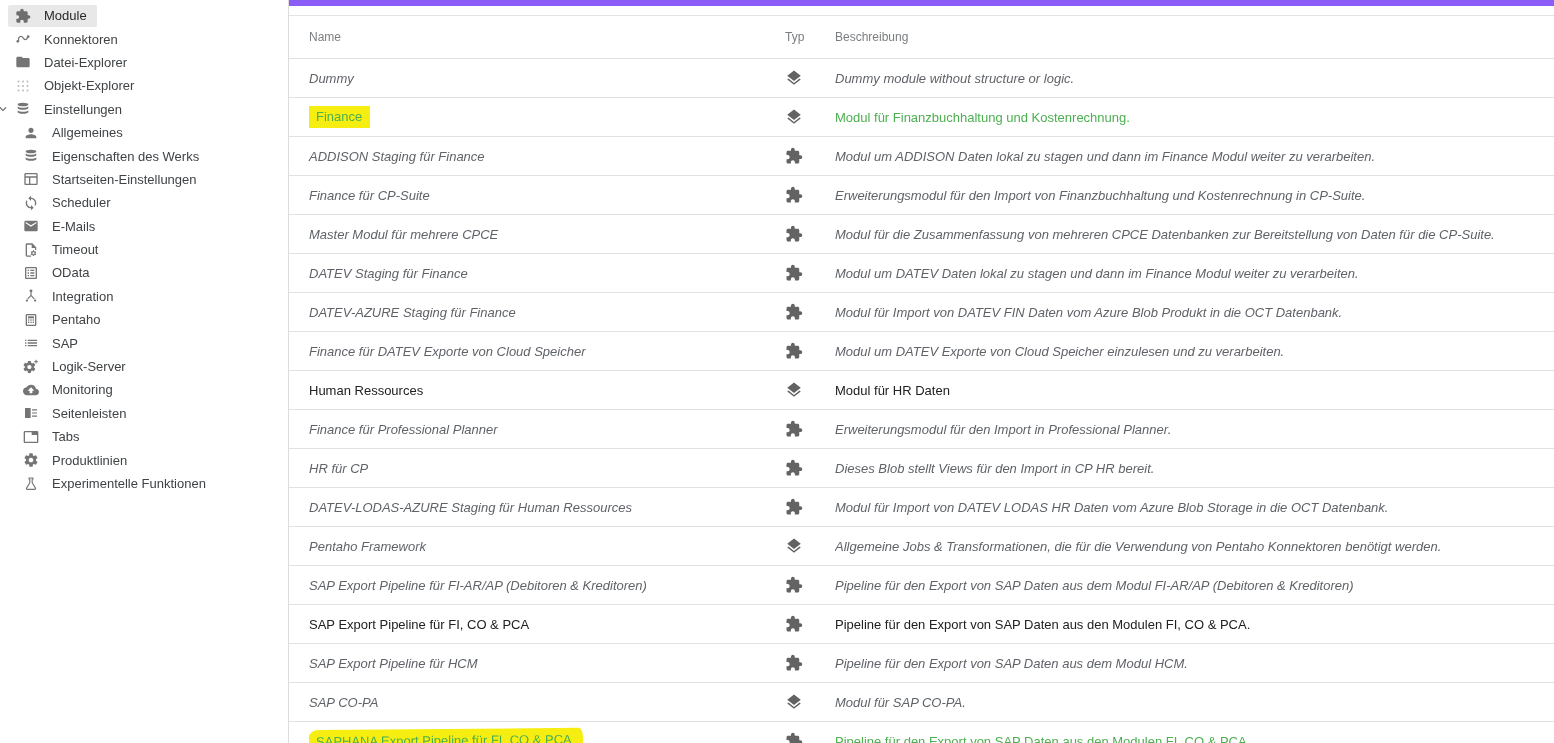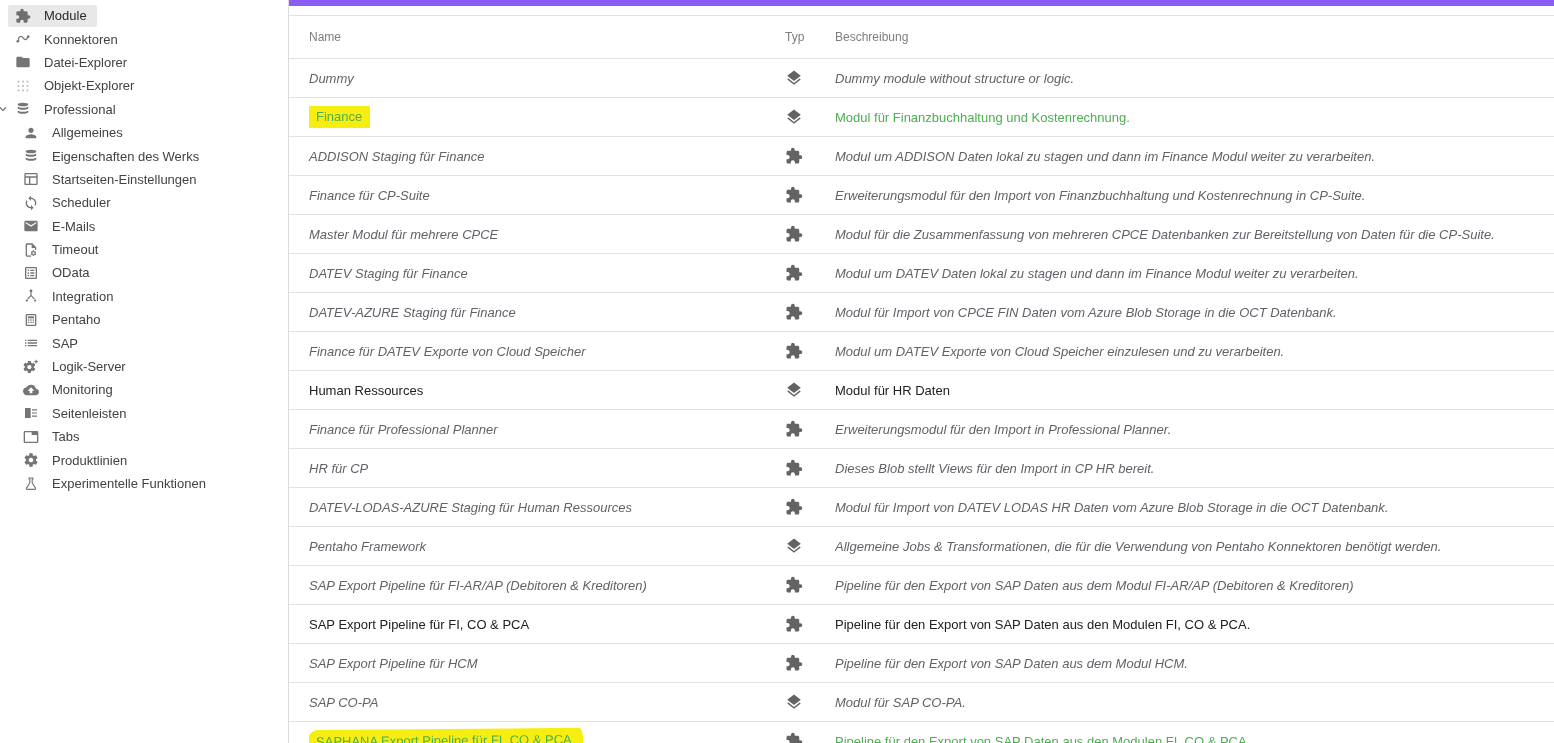--- a/index.html
+++ b/index.html
@@ -89,21 +89,21 @@
         <div class="side-item">
           <span class="expander"><svg class="icon" viewBox="0 0 24 24">
               <path d="M7.41 8.59L12 13.17l4.59-4.58L18 10l-6 6-6-6z"></path>
             </svg></span>
           <span class="inner">
             <svg class="icon" viewBox="0 0 24 24">
               <ellipse cx="12" cy="5.2" rx="8" ry="2.7"></ellipse>
               <path d="M4 8.2c1.5 1.3 4.4 2.1 8 2.1s6.5-.8 8-2.1v2.3c0 1.5-3.6 2.7-8 2.7s-8-1.2-8-2.7z"></path>
               <path d="M4 14.2c1.5 1.3 4.4 2.1 8 2.1s6.5-.8 8-2.1v2.3c0 1.5-3.6 2.7-8 2.7s-8-1.2-8-2.7z"></path>
             </svg>
-            <span>Professional</span>
+            <span>Einstellungen</span>
           </span>
         </div>
         <div class="side-item sub">
           <span class="inner">
             <svg class="icon" viewBox="0 0 24 24">
               <path d="M12 12c2.21 0 4-1.79 4-4s-1.79-4-4-4-4 1.79-4 4 1.79 4 4 4zm0 2c-2.67 0-8 1.34-8 4v2h16v-2c0-2.66-5.33-4-8-4z"></path>
             </svg>
             <span>Allgemeines</span>
           </span>
         </div>
@@ -310,21 +310,21 @@
           </div>
           <div class="c-desc"><span class="txt-it">Modul um DATEV Daten lokal zu stagen und dann im Finance Modul weiter zu verarbeiten.</span></div>
         </div>
         <div class="row">
           <div class="c-name"><span class="txt-it">DATEV-AZURE Staging für Finance</span></div>
           <div class="c-typ">
             <svg class="t-icon" viewBox="0 0 24 24">
               <path d="M20.5 11H19V7c0-1.1-.9-2-2-2h-4V3.5C13 2.12 11.88 1 10.5 1S8 2.12 8 3.5V5H4c-1.1 0-2 .9-2 2v3.8h1.5c1.49 0 2.7 1.21 2.7 2.7s-1.21 2.7-2.7 2.7H2V20c0 1.1.9 2 2 2h3.8v-1.5c0-1.49 1.21-2.7 2.7-2.7 1.49 0 2.7 1.21 2.7 2.7V22H17c1.1 0 2-.9 2-2v-4h1.5c1.38 0 2.5-1.12 2.5-2.5S21.88 11 20.5 11z"></path>
             </svg>
           </div>
-          <div class="c-desc"><span class="txt-it">Modul für Import von CPCE FIN Daten vom Azure Blob Storage in die OCT Datenbank.</span></div>
+          <div class="c-desc"><span class="txt-it">Modul für Import von DATEV FIN Daten vom Azure Blob Produkt in die OCT Datenbank.</span></div>
         </div>
         <div class="row">
           <div class="c-name"><span class="txt-it">Finance für DATEV Exporte von Cloud Speicher</span></div>
           <div class="c-typ">
             <svg class="t-icon" viewBox="0 0 24 24">
               <path d="M20.5 11H19V7c0-1.1-.9-2-2-2h-4V3.5C13 2.12 11.88 1 10.5 1S8 2.12 8 3.5V5H4c-1.1 0-2 .9-2 2v3.8h1.5c1.49 0 2.7 1.21 2.7 2.7s-1.21 2.7-2.7 2.7H2V20c0 1.1.9 2 2 2h3.8v-1.5c0-1.49 1.21-2.7 2.7-2.7 1.49 0 2.7 1.21 2.7 2.7V22H17c1.1 0 2-.9 2-2v-4h1.5c1.38 0 2.5-1.12 2.5-2.5S21.88 11 20.5 11z"></path>
             </svg>
           </div>
           <div class="c-desc"><span class="txt-it">Modul um DATEV Exporte von Cloud Speicher einzulesen und zu verarbeiten.</span></div>
         </div>

